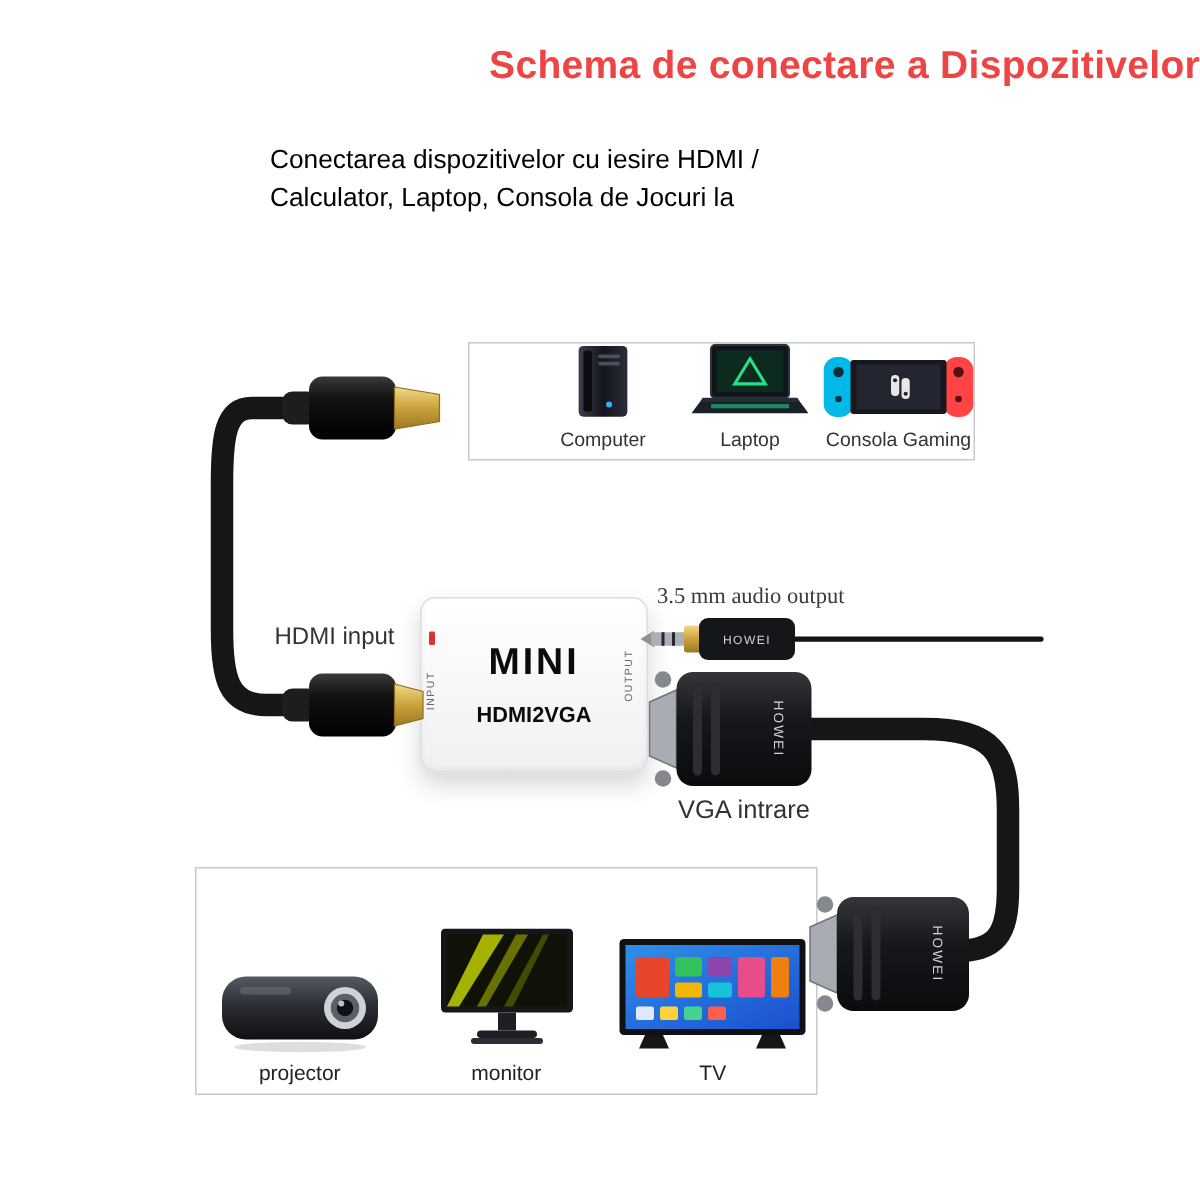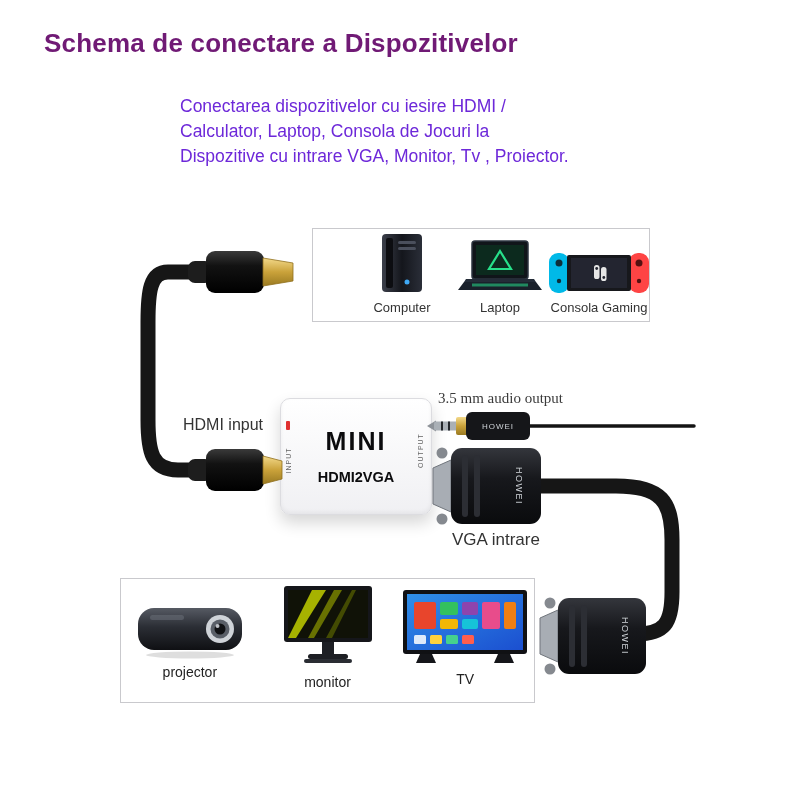--- a/index.html
+++ b/index.html
@@ -1,27 +1,27 @@
 <!DOCTYPE html>
 <html><head>
 <meta charset="utf-8">
 <style>
   * { box-sizing: border-box; }
   html,body { margin:0; padding:0; background:#ffffff; }
   body { font-family: "Liberation Sans", sans-serif; }
   .canvas { position:relative; width:800px; height:800px; background:#ffffff; overflow:hidden; }
 
-  .title { position:absolute; top:28px; left:0; width:100%; text-align:left;
-           font-size:26px; font-weight:bold; color:#701a75; letter-spacing:0.2px;padding-left:44px; }
-
-  .desc { position:absolute; left:180px; top:94px; font-size:17.5px; color:#6d28d9; line-height:1.42; }
+  .title { position:absolute; top:28px; left:0; width:100%; text-align:right;
+           font-size:26px; font-weight:bold; color:#ef4444; letter-spacing:0.2px;padding-left:44px; }
+
+  .desc { position:absolute; left:180px; top:94px; font-size:17.5px; color:#000000; line-height:1.42; }
 
   .frame { position:absolute; border:1px solid #c9c9cd; background:#ffffff; display:flex; }
-  .sources-box { left:312px; top:228px; width:338px; height:94px;padding-left:40px; }
-  .outputs-box { left:120px; top:578px; width:415px; height:125px;align-items:center; }
+  .sources-box { left:312px; top:228px; width:338px; height:79px;padding-left:40px; }
+  .outputs-box { left:130px; top:578px; width:415px; height:152px; }
 
   .device-col { flex:1; display:flex; flex-direction:column; align-items:center;
                 justify-content:flex-end; padding-bottom:6px; gap:4px; }
   .device-label { font-size:13px; color:#333; }
   .outputs-box .device-label { font-size:14px; color:#222; }
 
   .converter { position:absolute; left:280px; top:398px; width:152px; height:117px;
                background:linear-gradient(180deg,#ffffff,#f0f0f3);
                border:1px solid #dcdce0; border-radius:10px;
                box-shadow:0 8px 16px rgba(0,0,0,0.16), inset 0 -2px 4px rgba(0,0,0,0.05); }
@@ -44,21 +44,20 @@
 </head>
 <body>
 
 <div class="canvas">
 
   <div class="title">Schema de conectare a Dispozitivelor</div>
 
   <div class="desc">
     <div>Conectarea dispozitivelor cu iesire HDMI /</div>
     <div>Calculator, Laptop, Consola de Jocuri la</div>
-    <div>Dispozitive cu intrare VGA, Monitor, Tv , Proiector.</div>
   </div>
 
   <div class="frame sources-box">
     <div class="device-col">
       <svg viewBox="0 0 52 64" width="52" height="64">
         <defs>
           <linearGradient id="towerG" x1="0" y1="0" x2="1" y2="0">
             <stop offset="0" stop-color="#3b3f4a"></stop>
               <stop offset="0.5" stop-color="#14161c"></stop>
               <stop offset="1" stop-color="#2a2e38"></stop>

